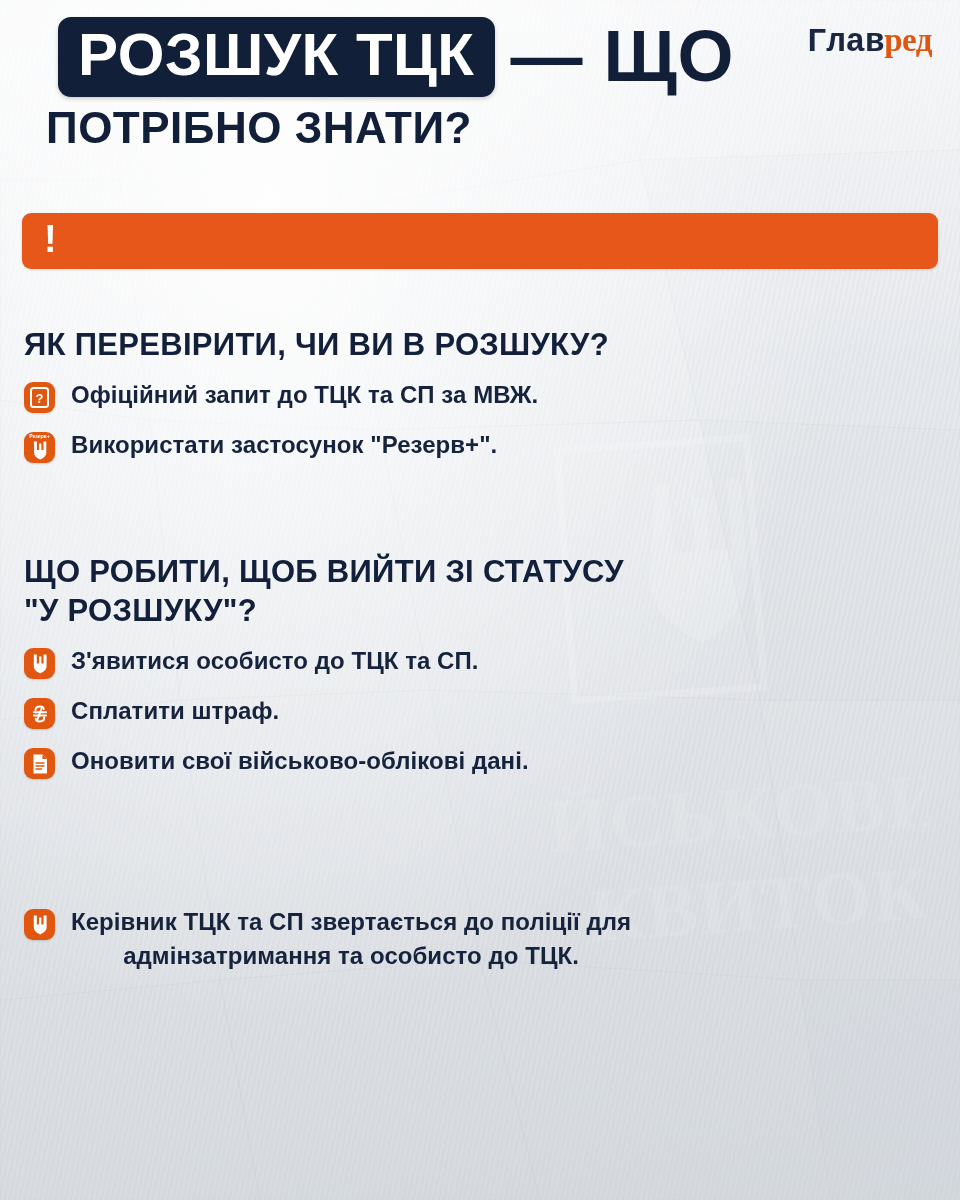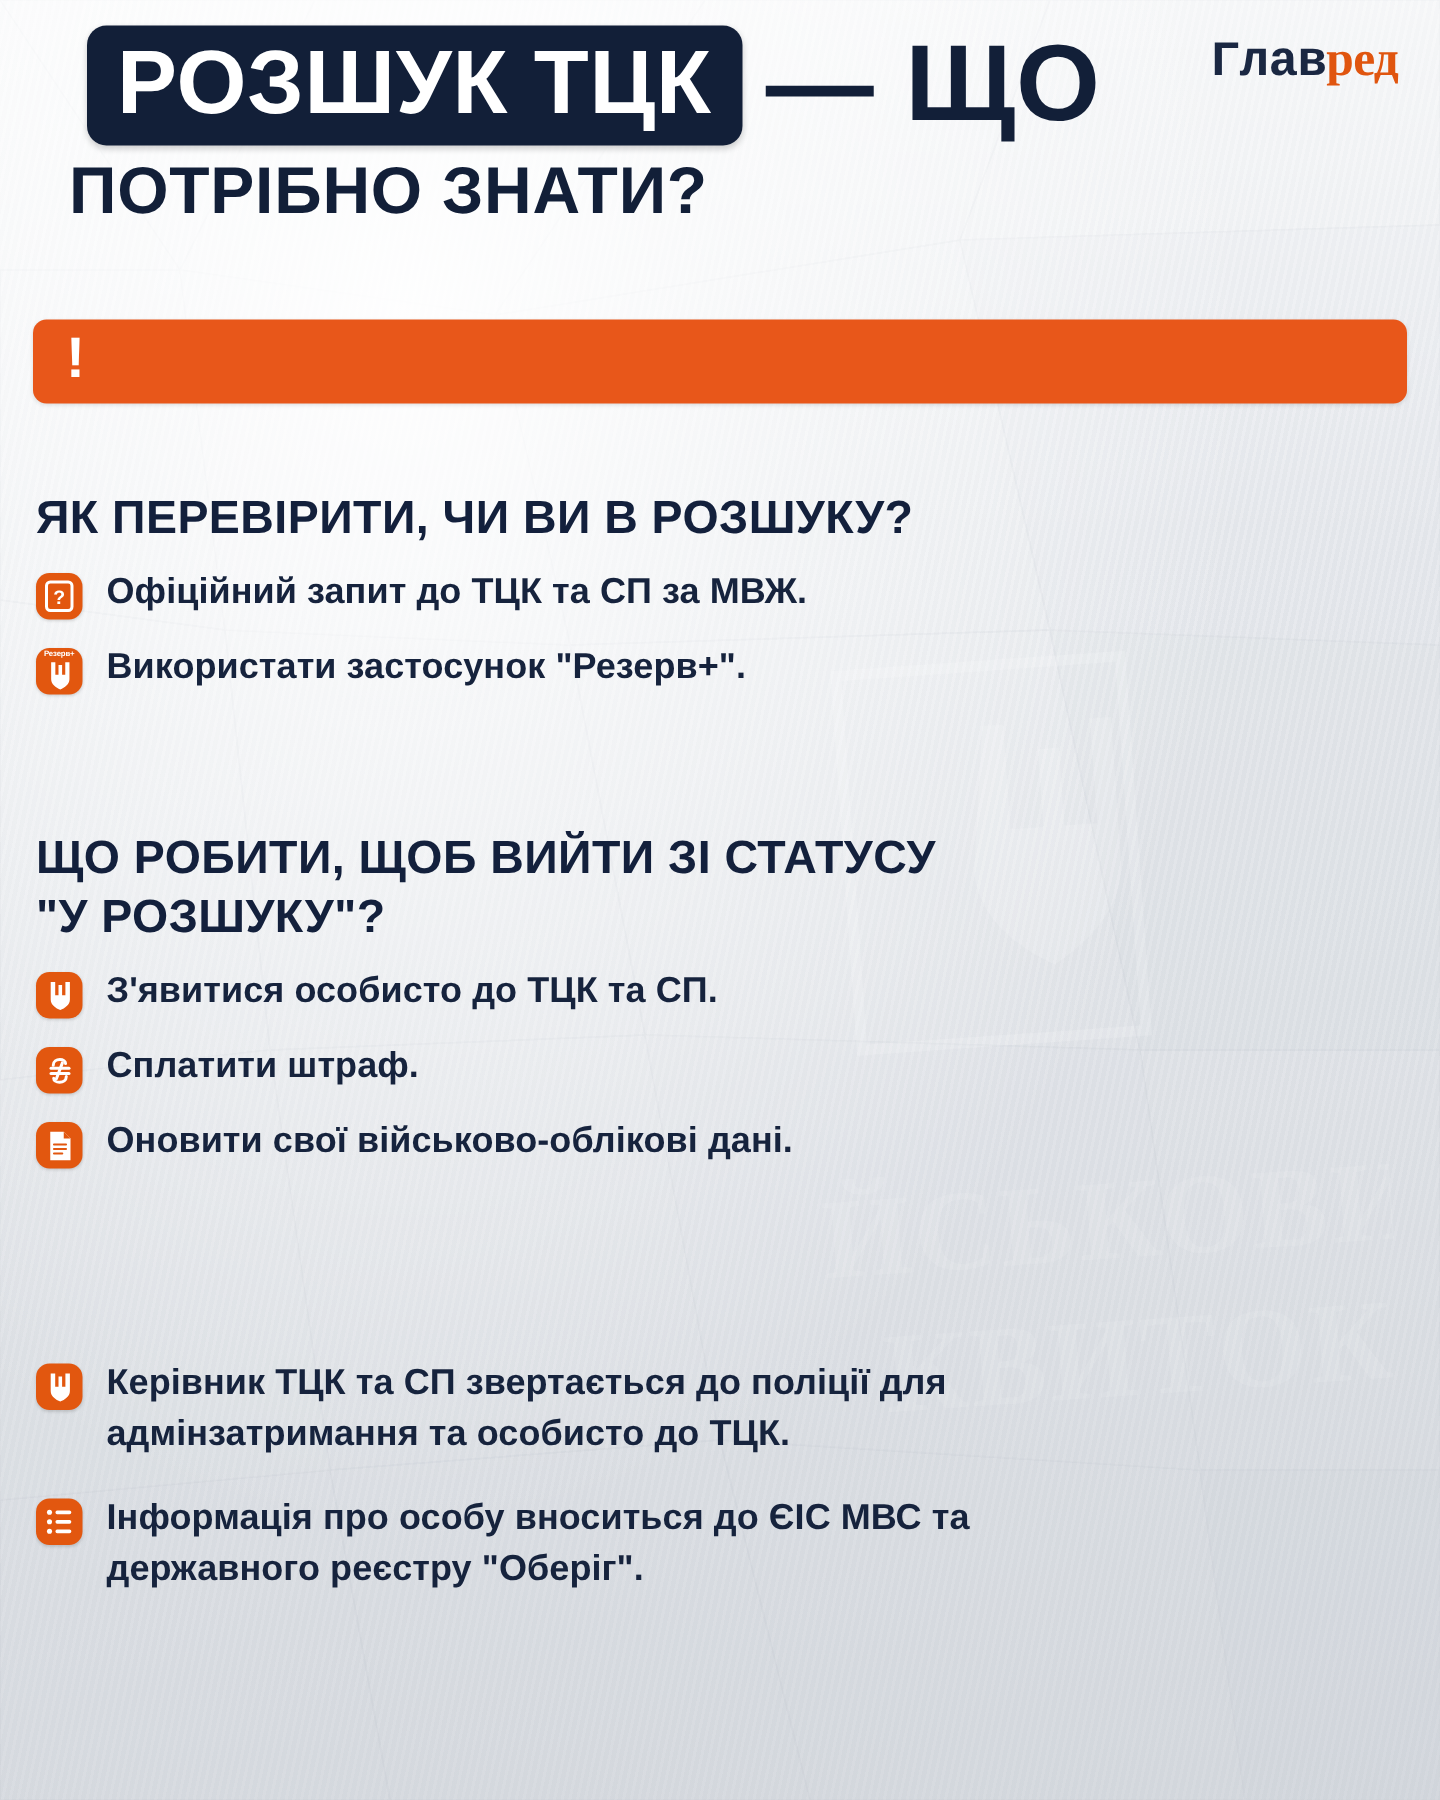--- a/index.html
+++ b/index.html
@@ -158,20 +158,21 @@
     box-shadow: 0 1px 2px rgba(0,0,0,.14);
   }
   .item-text {
     color: #16233D;
     font-size: 24px;
     font-weight: 600;
     line-height: 1.42;
     margin-left: 16px;
     white-space: pre-line;
     letter-spacing: .05px;
+    text-align: center;
   }
   .rzv { position: relative; width: 29px; height: 29px; }
   .rzv-label {
     position: absolute; top: 1px; left: 0; right: 0;
     text-align: center;
     color: #fff; font-size: 5.2px; font-weight: 700;
     letter-spacing: -.1px; line-height: 1;
   }
   .rzv-trident { position: absolute; top: 8px; left: 50%; transform: translateX(-50%); }
 </style>
@@ -319,31 +320,15 @@
     <div class="item" style="margin-bottom:22px;">
       <span class="item-icon">
         <svg width="18" height="20" viewBox="0 0 18 20" aria-hidden="true">
           <path d="M2.8 0.6 h3 v8.9 h2.2 V2.6 h2.4 v6.9 h2.2 V0.6 h3 v11.7 c0 3.6 -3.4 5.8 -6.4 7.1 c-3 -1.3 -6.4 -3.5 -6.4 -7.1 z" fill="#ffffff"></path>
         </svg>
       </span>
       <span class="item-text">Керівник ТЦК та СП звертається до поліції для
 адмінзатримання та особисто до ТЦК.</span>
     </div>
 
-    <div class="item">
-      <span class="item-icon">
-        <svg width="21" height="19" viewBox="0 0 21 19" aria-hidden="true">
-          <g fill="#ffffff">
-            <circle cx="4" cy="3.2" r="1.7"></circle>
-              <rect x="8" y="2" width="10.5" height="2.5" rx="1.1"></rect>
-            <circle cx="4" cy="9.5" r="1.7"></circle>
-              <rect x="8" y="8.3" width="10.5" height="2.5" rx="1.1"></rect>
-            <circle cx="4" cy="15.8" r="1.7"></circle>
-              <rect x="8" y="14.6" width="10.5" height="2.5" rx="1.1"></rect>
-          </g>
-        </svg>
-      </span>
-      <span class="item-text">Інформація про особу вноситься до ЄІС МВС та
-державного реєстру "Оберіг".</span>
-    </div>
   </div>
 
 </div>
 
 </body></html>

